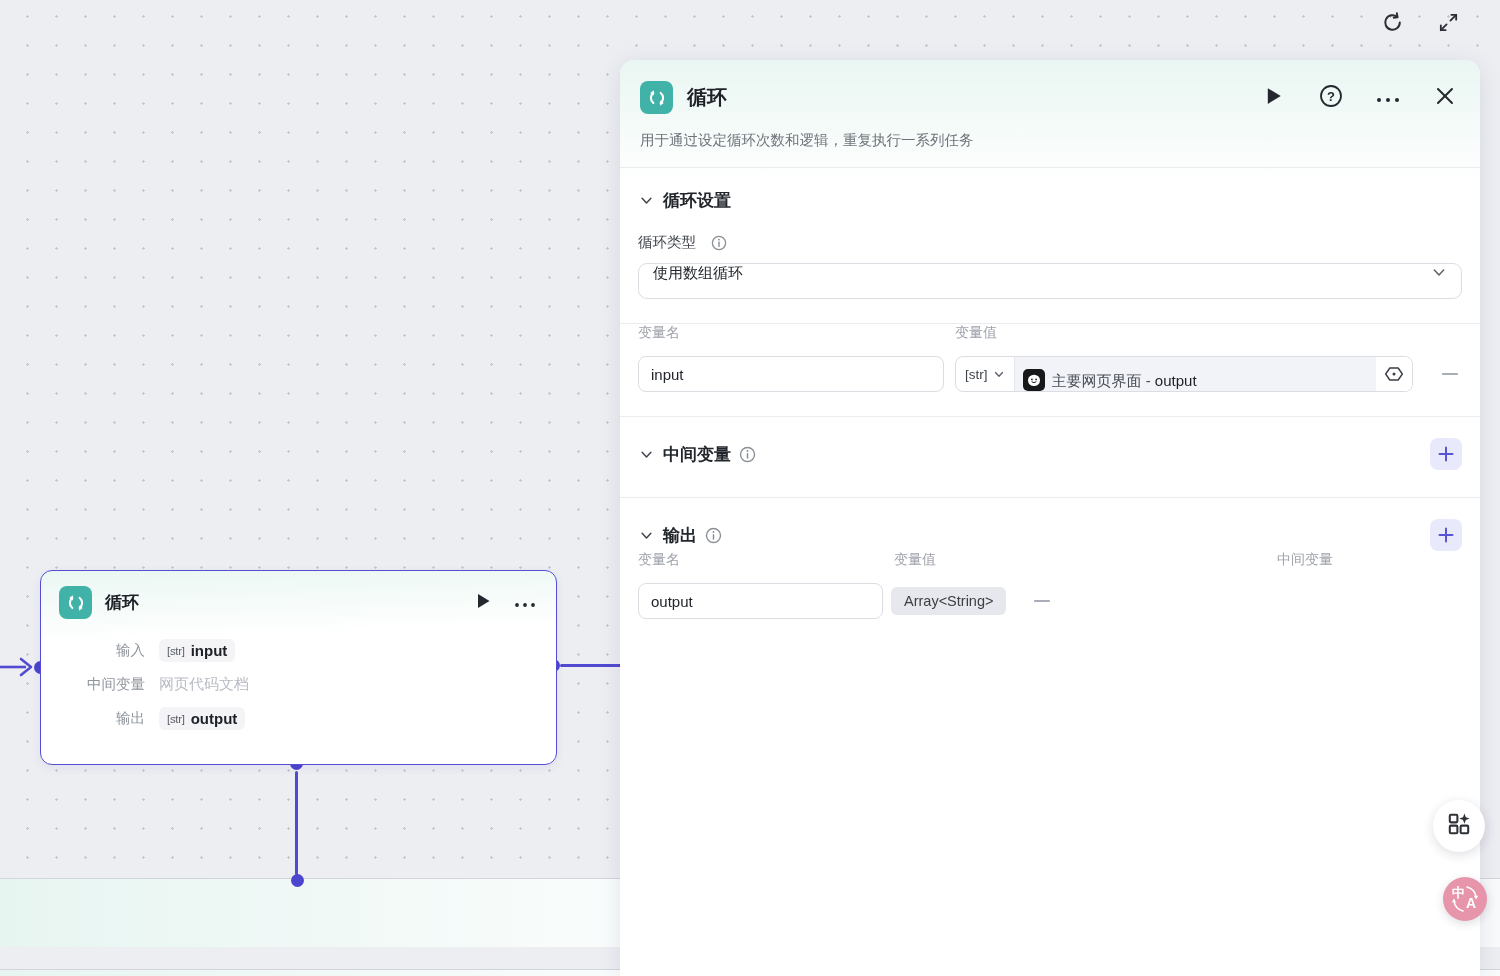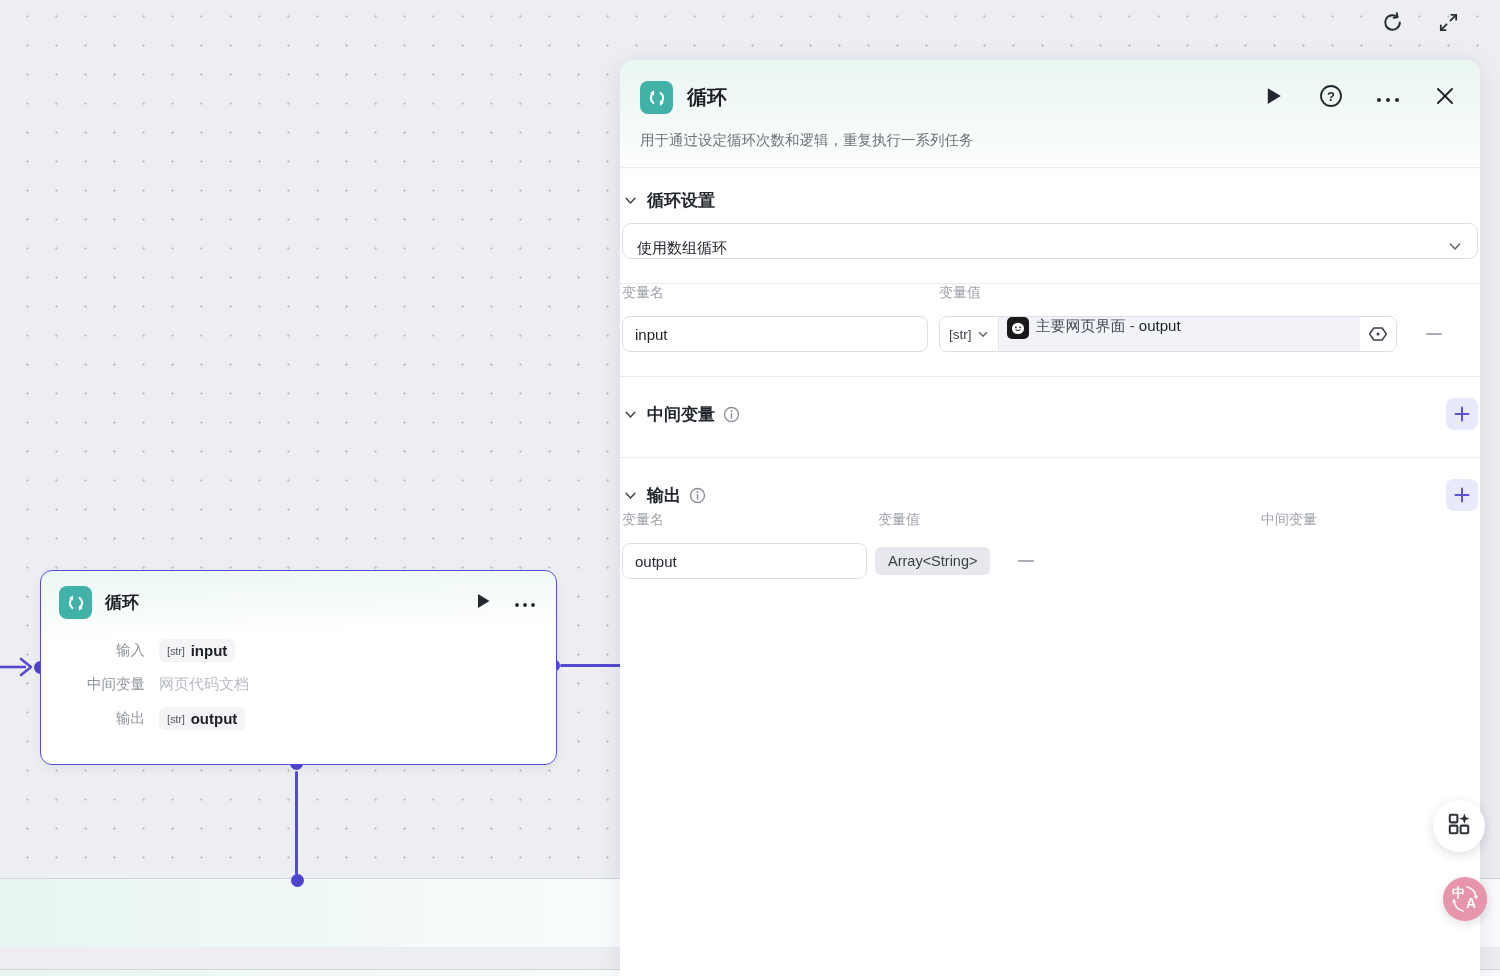--- a/index.html
+++ b/index.html
@@ -70,53 +70,53 @@
     border-radius: 14px 14px 0 0;
     box-shadow: 0 4px 24px rgba(40,40,90,.10);
   }
   .panel-header { padding: 21px 20px 0 20px; }
   .panel-title-row { display:flex; align-items:center; }
   .panel-title { font-size:20px; font-weight:700; color:#1e2127; margin-left:14px; flex:1; }
   .ph-btn { width:30px; height:30px; display:flex; align-items:center; justify-content:center; cursor:pointer; margin-left:27px; }
   .panel-desc { margin:17px 0 0 0; font-size:14.5px; color:#6e737b; }
   .hr { height:1px; background:#ebecf0; margin-top:17px; }
 
-  .section { padding: 0 2px; }
+  .section { padding: 0 18px; }
   .sec-head { display:flex; align-items:center; margin-top:21px; }
   .sec-chevron { width:16px; height:16px; display:flex; align-items:center; justify-content:center; margin-right:9px; }
   .sec-title { font-size:17px; font-weight:700; color:#22262c; }
   .info-ic { margin-left:8px; display:flex; align-items:center; }
   .sec-add {
     margin-left:auto; width:32px; height:32px; border-radius:8px; background:#e9e9fc;
     display:flex; align-items:center; justify-content:center; cursor:pointer;
   }
   .field-label { font-size:14.5px; color:#40454d; display:flex; align-items:center; gap:7px; margin-top:21px; }
   .select {
     margin-top:11px; height:36px; border:1px solid #dcdee4; border-radius:9px;
-    display:flex; align-items:flex-end; padding:0 14px; background:#fff; cursor:pointer;
+    display:flex; align-items:flex-start; padding:0 14px; background:#fff; cursor:pointer;
   }
   .select-val { flex:1; font-size:15px; color:#22262c; }
 
   .col-labels { display:flex; font-size:14px; color:#9fa3ab; }
   .var-row { display:flex; align-items:center; margin-top:14px; padding-bottom:24px; }
   .txt-input {
     height:36px; border:1px solid #dcdee4; border-radius:8px; background:#fff;
     font-size:15px; color:#22262c; padding:0 12px; outline:none; width:100%;
     font-family: inherit;
   }
   .val-group {
     height:36px; border:1px solid #dcdee4; border-radius:8px; background:#fff;
     display:flex; align-items:stretch; overflow:hidden; flex:none;
   }
   .vg-type {
     display:flex; align-items:center; gap:5px; padding:0 9px;
     border-right:1px solid #e5e6eb; font-size:13.5px; color:#3d424a; cursor:pointer; flex:none;
   }
   .vg-chip {
-    flex:1; background:#f2f2f9; display:flex; align-items:flex-start; gap:7px; padding:0 8px; min-width:0; cursor:pointer;
+    flex:1; background:#f2f2f9; display:flex; align-items:flex-end; gap:7px; padding:0 8px; min-width:0; cursor:pointer;
   }
   .vg-chip-text { font-size:15px; color:#474c54; white-space:nowrap; overflow:hidden; }
   .vg-chip-name { color:#1e2228; font-weight:500; }
   .vg-gear { width:36px; display:flex; align-items:center; justify-content:center; background:#fff; cursor:pointer; flex:none; }
   .minus-btn { width:24px; height:24px; display:flex; align-items:center; justify-content:center; cursor:pointer; flex:none; }
   .type-badge {
     height:28px; background:#e7e8ed; border-radius:6px; padding:0 13px;
     display:flex; align-items:center; font-size:14.5px; color:#3c4046; flex:none;
   }
   .ref-icon { width:22px; height:22px; border-radius:5px; flex:none; display:flex; align-items:center; justify-content:center; }
@@ -269,20 +269,30 @@
   <div class="hr"></div>
 
   <div class="section">
     <div class="sec-head">
       <span class="sec-chevron">
         <svg width="15" height="15" viewBox="0 0 24 24">
             <polyline points="5,8.5 12,16 19,8.5" fill="none" stroke="#40454d" stroke-width="2.4" stroke-linecap="round" stroke-linejoin="round"></polyline>
           </svg>
       </span>
       <span class="sec-title">循环设置</span>
+    </div>
+    <div class="field-label">
+      <span>循环类型</span>
+      <span class="info-ic">
+        <svg width="16" height="16" viewBox="0 0 16 16">
+            <circle cx="8" cy="8" r="6.6" fill="none" stroke="#8a8f97" stroke-width="1.3"></circle>
+            <line x1="8" y1="7.2" x2="8" y2="11.4" stroke="#8a8f97" stroke-width="1.4" stroke-linecap="round"></line>
+            <circle cx="8" cy="4.7" r="0.9" fill="#8a8f97"></circle>
+          </svg>
+      </span>
     </div>
     <div class="select">
       <span class="select-val">使用数组循环</span>
       <span>
         <svg width="16" height="16" viewBox="0 0 24 24">
             <polyline points="5,9 12,16.5 19,9" fill="none" stroke="#5b6069" stroke-width="2.2" stroke-linecap="round" stroke-linejoin="round"></polyline>
           </svg>
       </span>
     </div>
     <div style="height:24px"></div>

